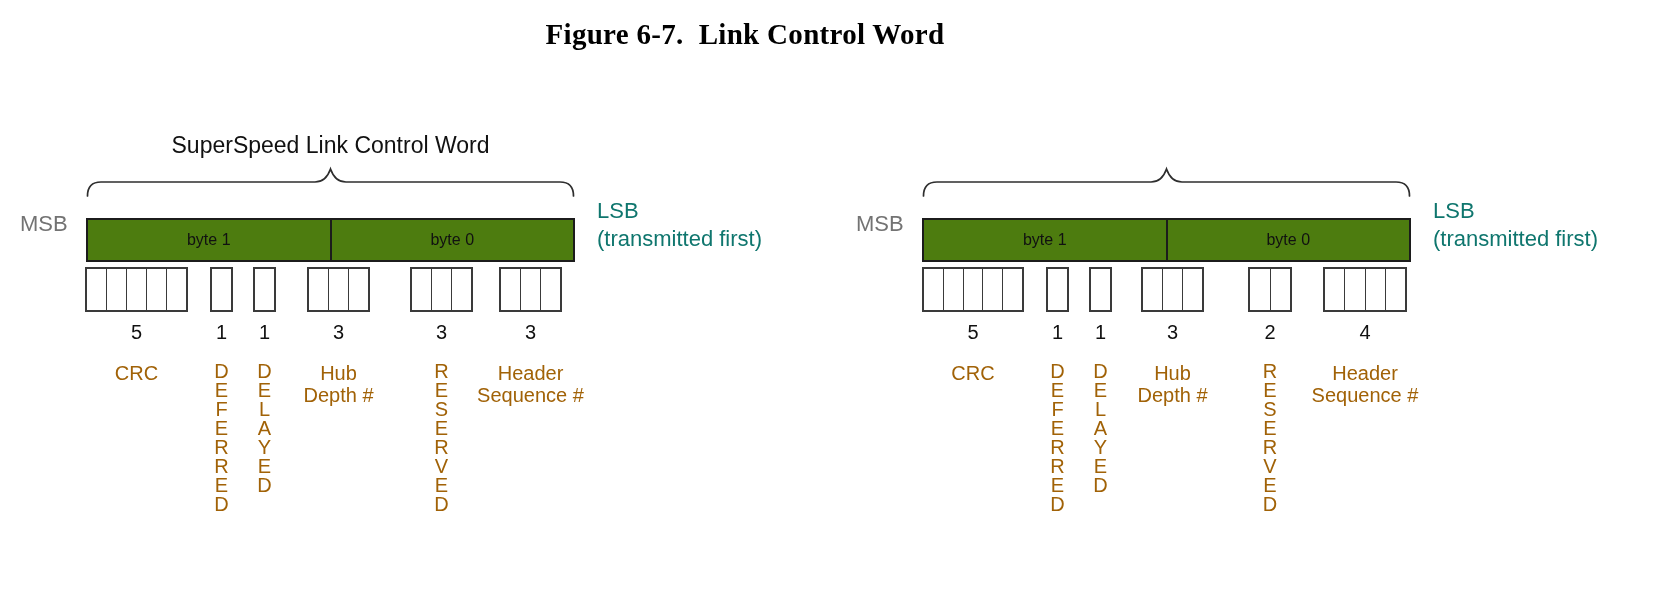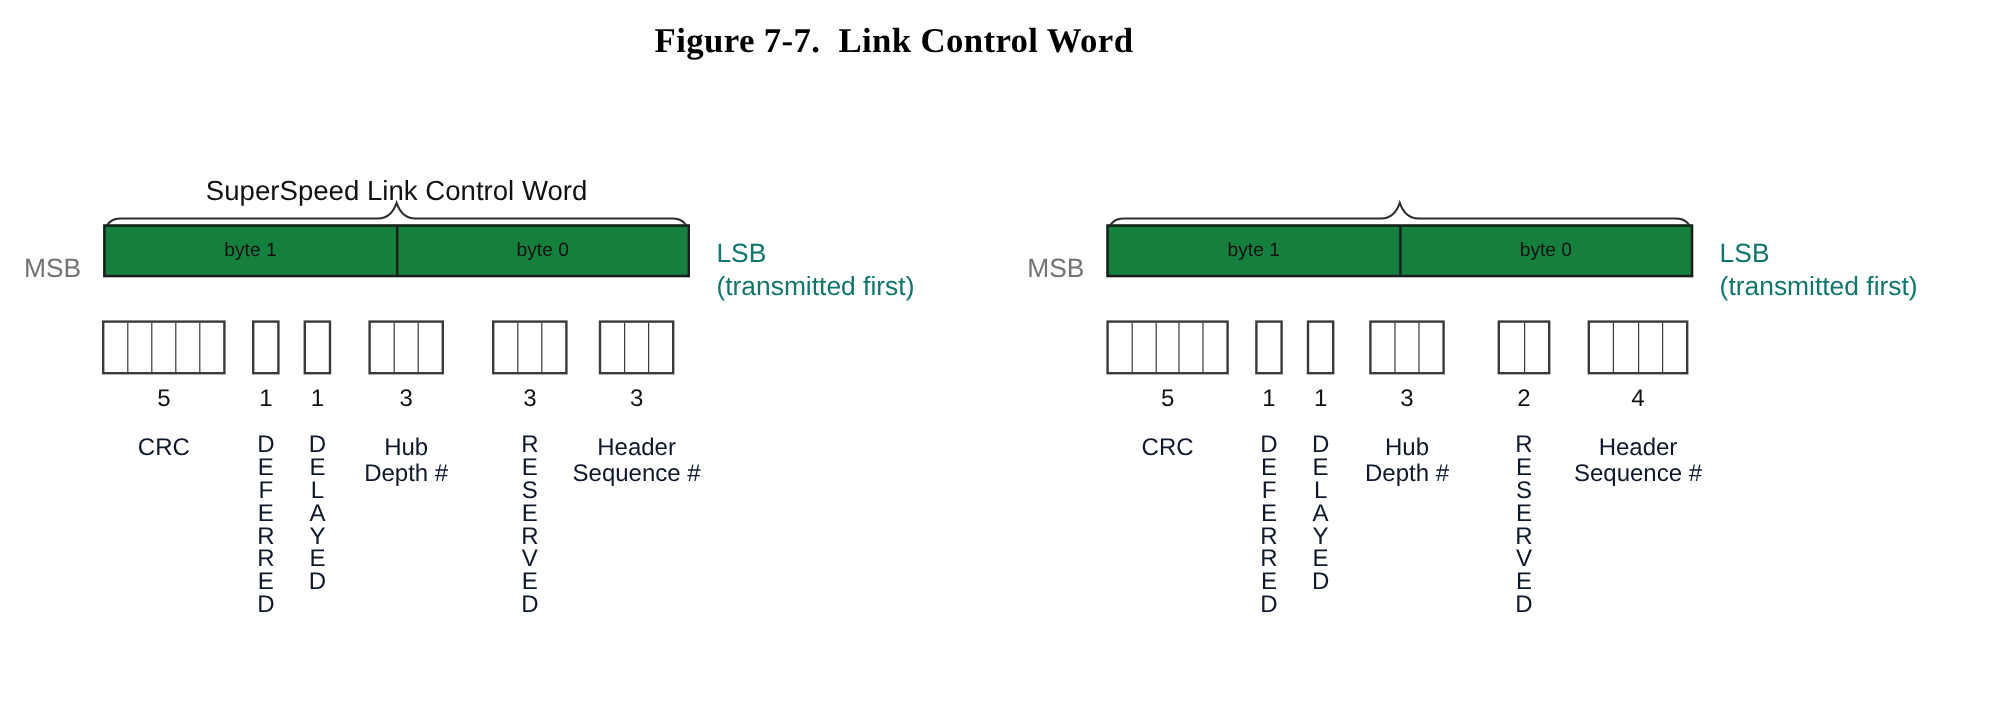--- a/index.html
+++ b/index.html
@@ -10,54 +10,54 @@
   .figure-title{
     position:absolute;left:0;top:18px;width:1490px;text-align:center;
     font-family:"Liberation Serif",serif;font-weight:700;font-size:29px;
     color:#000;white-space:pre;letter-spacing:.3px;
   }
   .diagram{position:absolute;top:128px;width:810px;height:470px;}
   .diagram.d0{left:20px;}
   .diagram.d1{left:856px;}
   .d-title{
     position:absolute;left:66px;width:489px;top:4px;text-align:center;
-    font-size:23px;color:#111;margin-top:14px;
+    font-size:23px;color:#111;
   }
   .brace{position:absolute;left:66px;top:37px;width:489px;height:32px;}
   .msb{
     position:absolute;left:0;top:83px;width:60px;font-size:22px;color:#737373;
   }
   .lsb-block{position:absolute;left:577px;top:69px;font-size:22px;line-height:28px;color:#0f766e;white-space:nowrap;}
   .bytebox{
-    position:absolute;left:66px;top:59px;width:489px;height:44px;
-    border:2px solid #1c1c1c;box-sizing:border-box;display:flex;background:#15803d;
+    position:absolute;left:66px;top:90px;width:489px;height:44px;
+    border:2px solid #1c1c1c;box-sizing:border-box;display:flex;background:#4d7c0f;
   }
   .bytehalf{
     flex:1;display:flex;align-items:center;justify-content:center;
     font-size:16px;color:#111;
   }
   .bytehalf.first{border-right:2px solid #1c1c1c;}
   .fieldgroup{position:absolute;top:139px;}
   .cells{
     display:flex;height:45px;border:2px solid #3a3a3a;box-sizing:border-box;background:#fff;
   }
   .cell{flex:1;border-right:1.5px solid #3a3a3a;}
   .cell:last-child{border-right:none;}
   .count{margin-top:7px;line-height:26px;font-size:20px;text-align:center;color:#111;}
   .flabel{
     margin-top:17px;width:max-content;margin-left:50%;transform:translateX(-50%);
-    text-align:center;font-size:20px;line-height:22px;color:#0f172a;white-space:nowrap;
+    text-align:center;font-size:20px;line-height:22px;color:#a16207;white-space:nowrap;
   }
   .flabel.vertical{line-height:19px;letter-spacing:0;}
   .flabel.vertical div{display:block;}
 </style>
 </head>
 <body>
 
-<div class="figure-title">Figure 7-7.  Link Control Word</div>
+<div class="figure-title">Figure 6-7.  Link Control Word</div>
 
 <div class="diagram d0">
   <div class="d-title">SuperSpeed Link Control Word</div>
   <svg class="brace" viewBox="0 0 489 32" preserveAspectRatio="none">
     <path d="M 1.5 31 Q 1.5 17 15 17 L 229 17 Q 240 17 244.5 4 Q 249 17 260 17 L 474 17 Q 487.5 17 487.5 31" fill="none" stroke="#2e2e2e" stroke-width="1.7" stroke-linecap="round"></path>
   </svg>
   <div class="msb">MSB</div>
   <div class="bytebox">
     <div class="bytehalf first">byte 1</div>
     <div class="bytehalf">byte 0</div>

